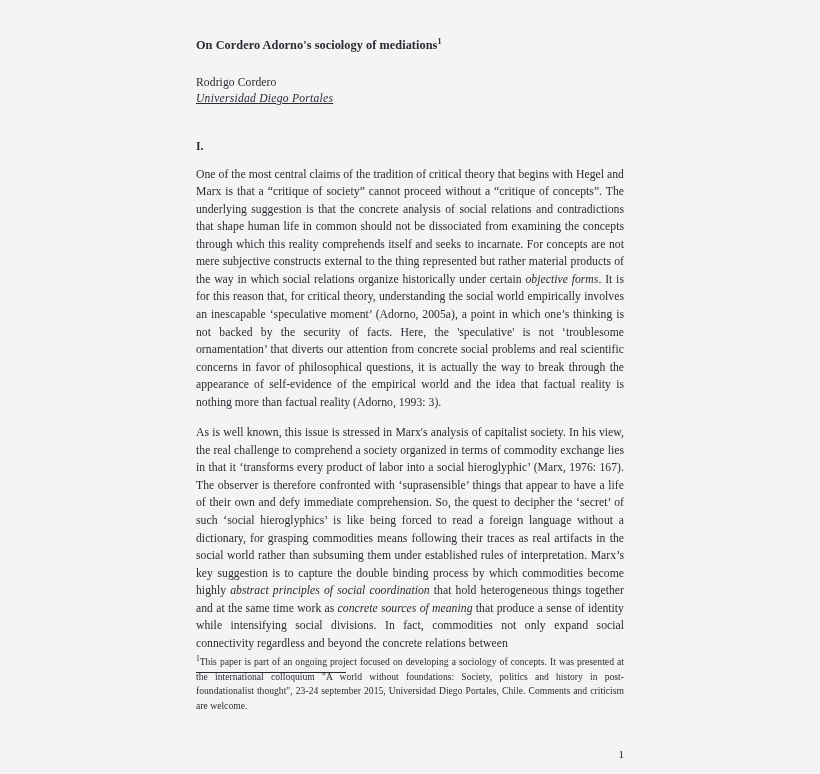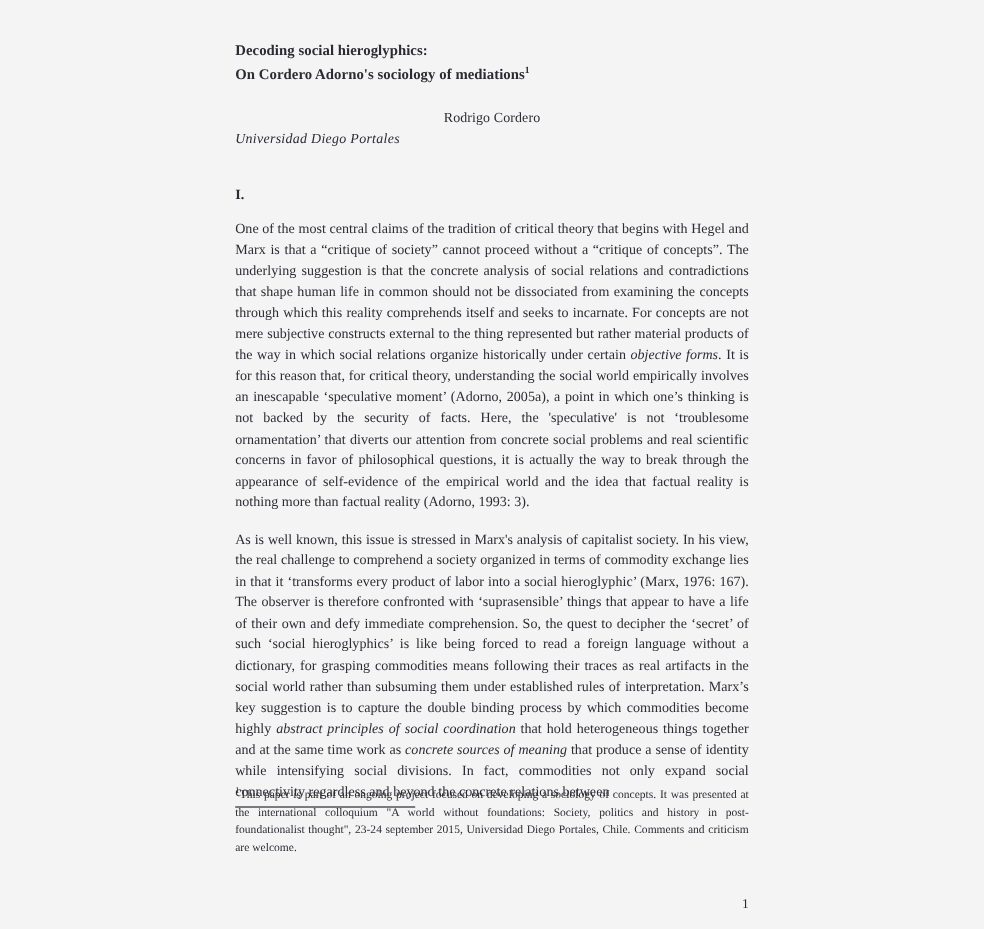--- a/index.html
+++ b/index.html
@@ -36,24 +36,25 @@
   .fn-marker-sup {
     font-size: 8px;
     vertical-align: super;
     font-weight: bold;
   }
   .author-block {
     margin-top: 21px;
     font-size: 11.6px;
     line-height: 16.5px;
   }
-  .author-name { letter-spacing: 0.1px; text-align: center; }
+  .author-name { letter-spacing: 0.1px; }
   .affiliation {
     font-style: italic;
     letter-spacing: 0.25px;
+    text-decoration: underline;
   }
   .section-heading {
     margin-top: 31px;
     font-weight: bold;
     font-size: 11.8px;
     line-height: 15px;
   }
   p.body-par {
     margin: 0;
     margin-top: 13px;
@@ -97,21 +98,20 @@
   }
 </style>
 </head>
 <body>
 
 <div class="page">
 
   <div class="content">
 
     <div class="title-block">
-      <div class="title-line">Decoding social hieroglyphics:</div>
       <div class="title-line"><span>On Cordero Adorno's sociology of mediations</span><span class="fn-marker-sup">1</span></div>
     </div>
 
     <div class="author-block">
       <div class="author-name">Rodrigo Cordero</div>
       <div class="affiliation">Universidad Diego Portales</div>
     </div>
 
     <div class="section-heading">I.</div>
 

